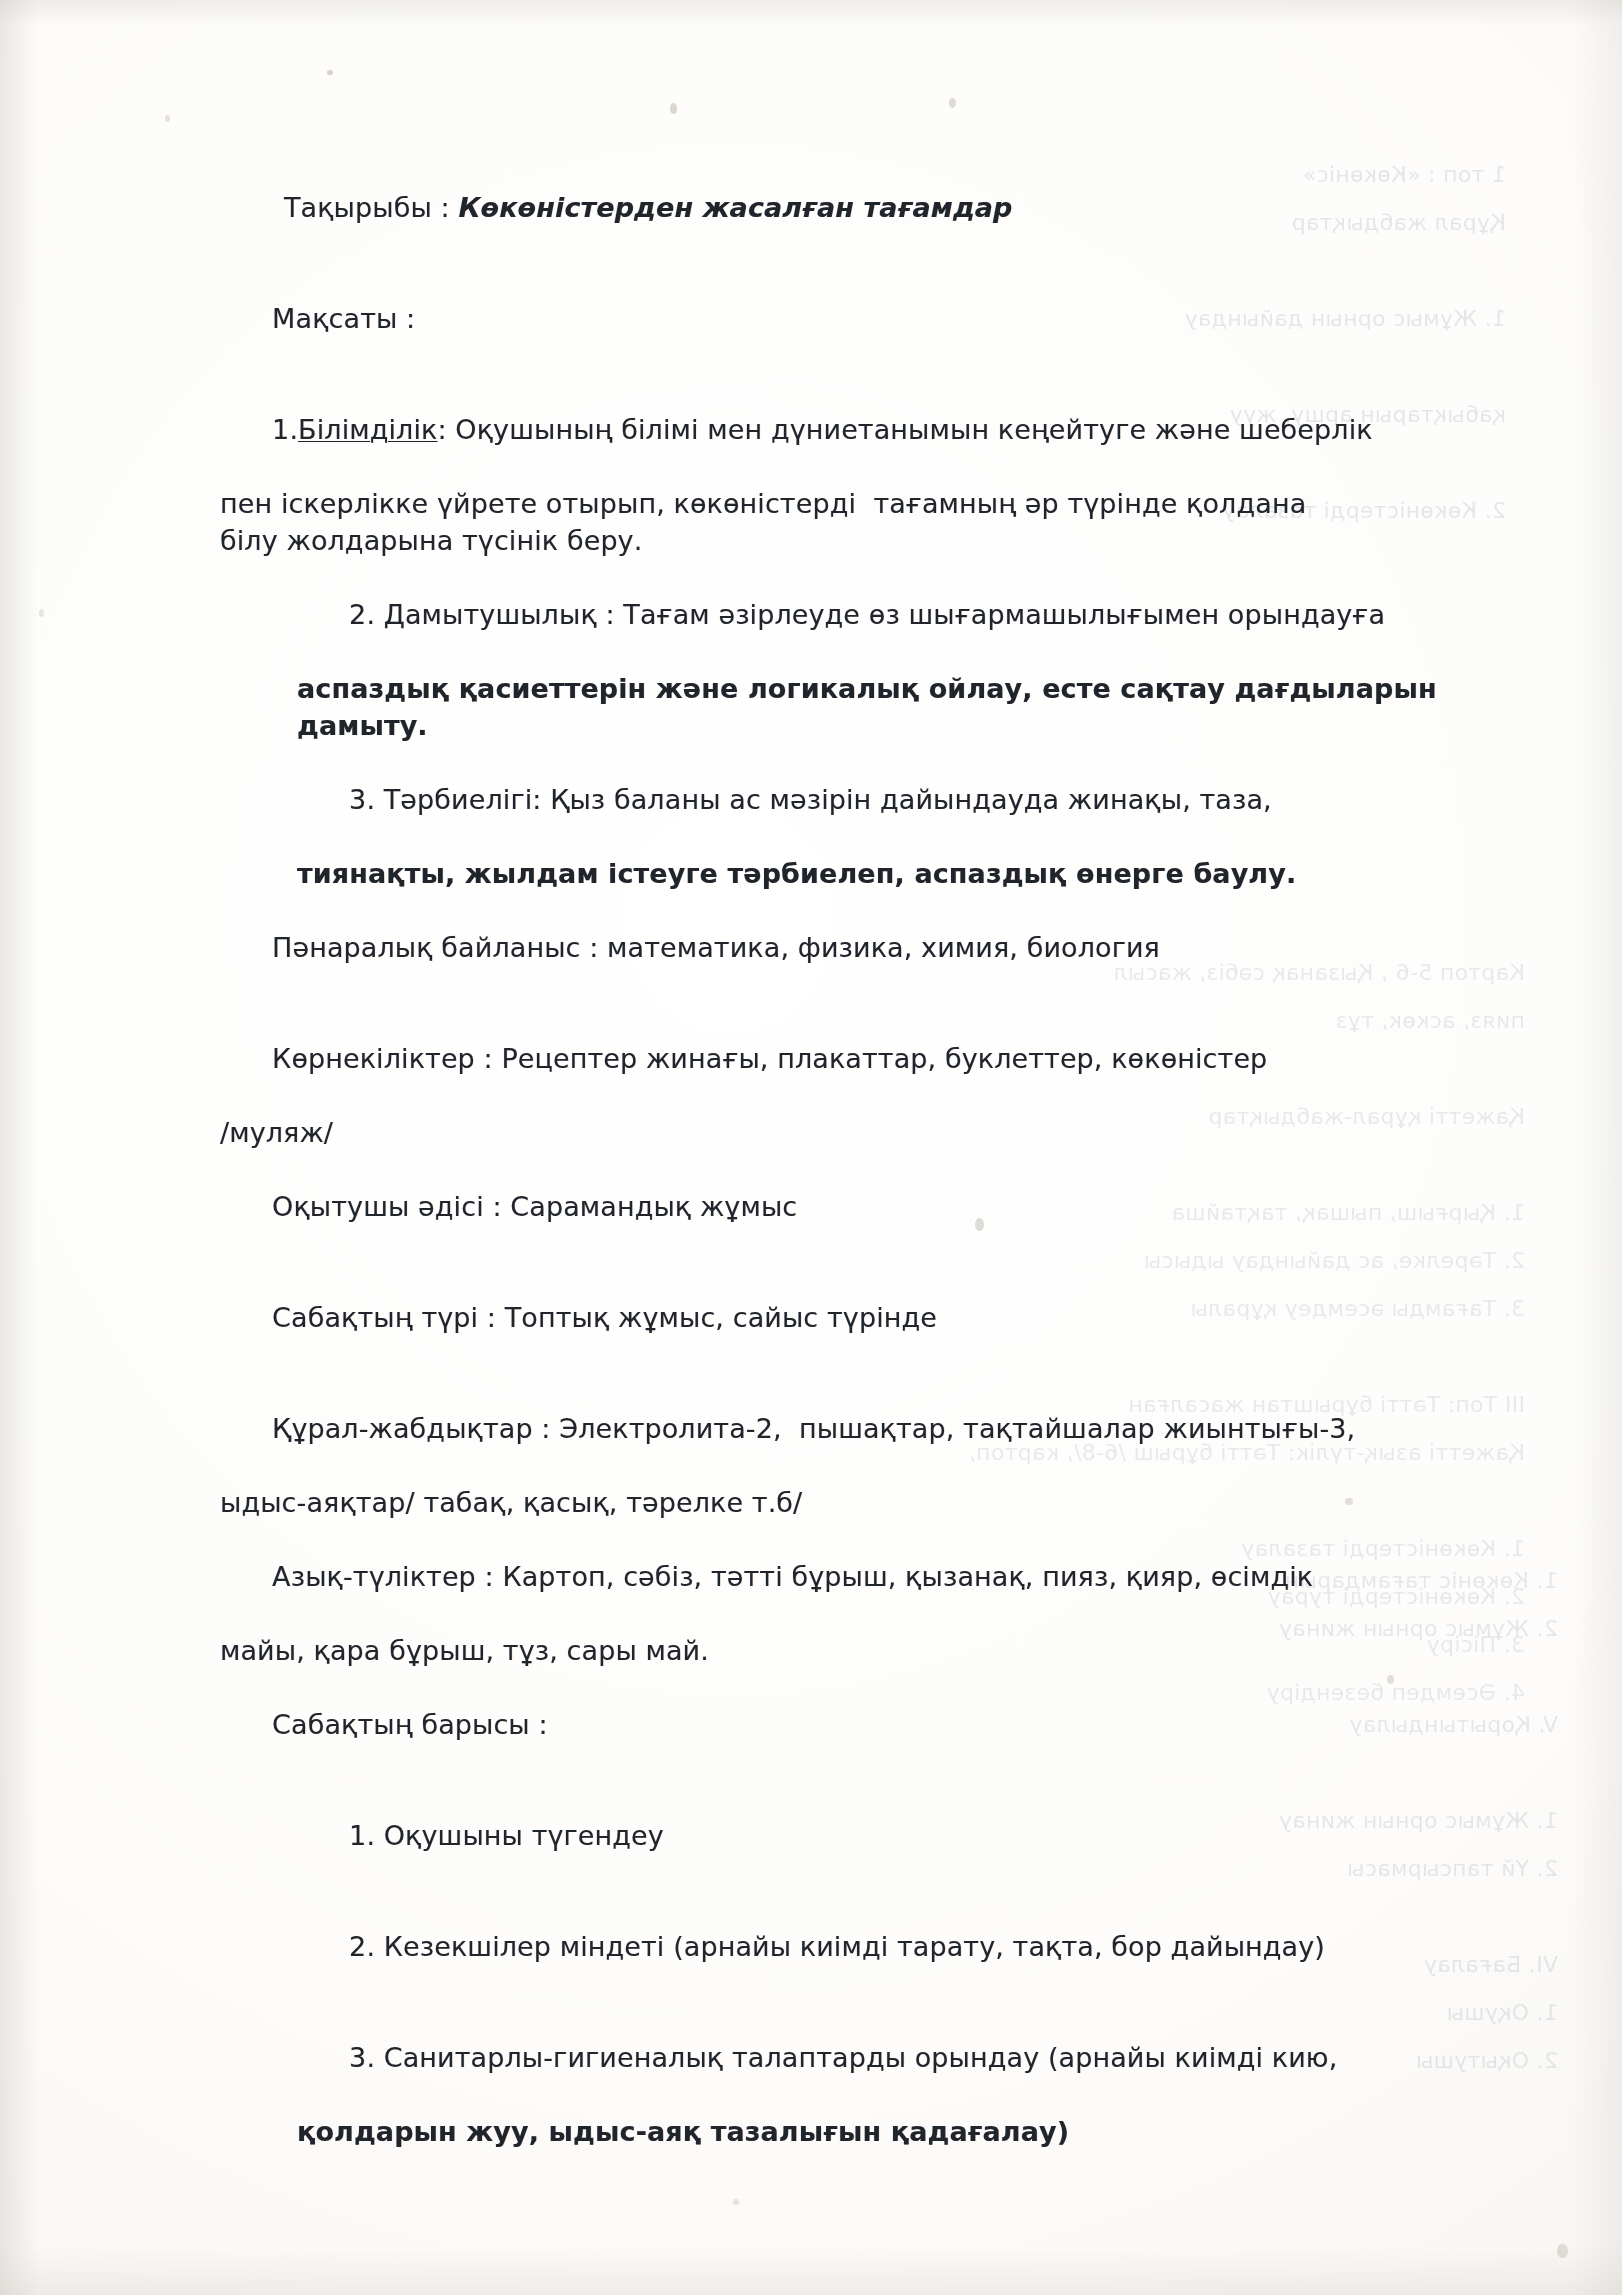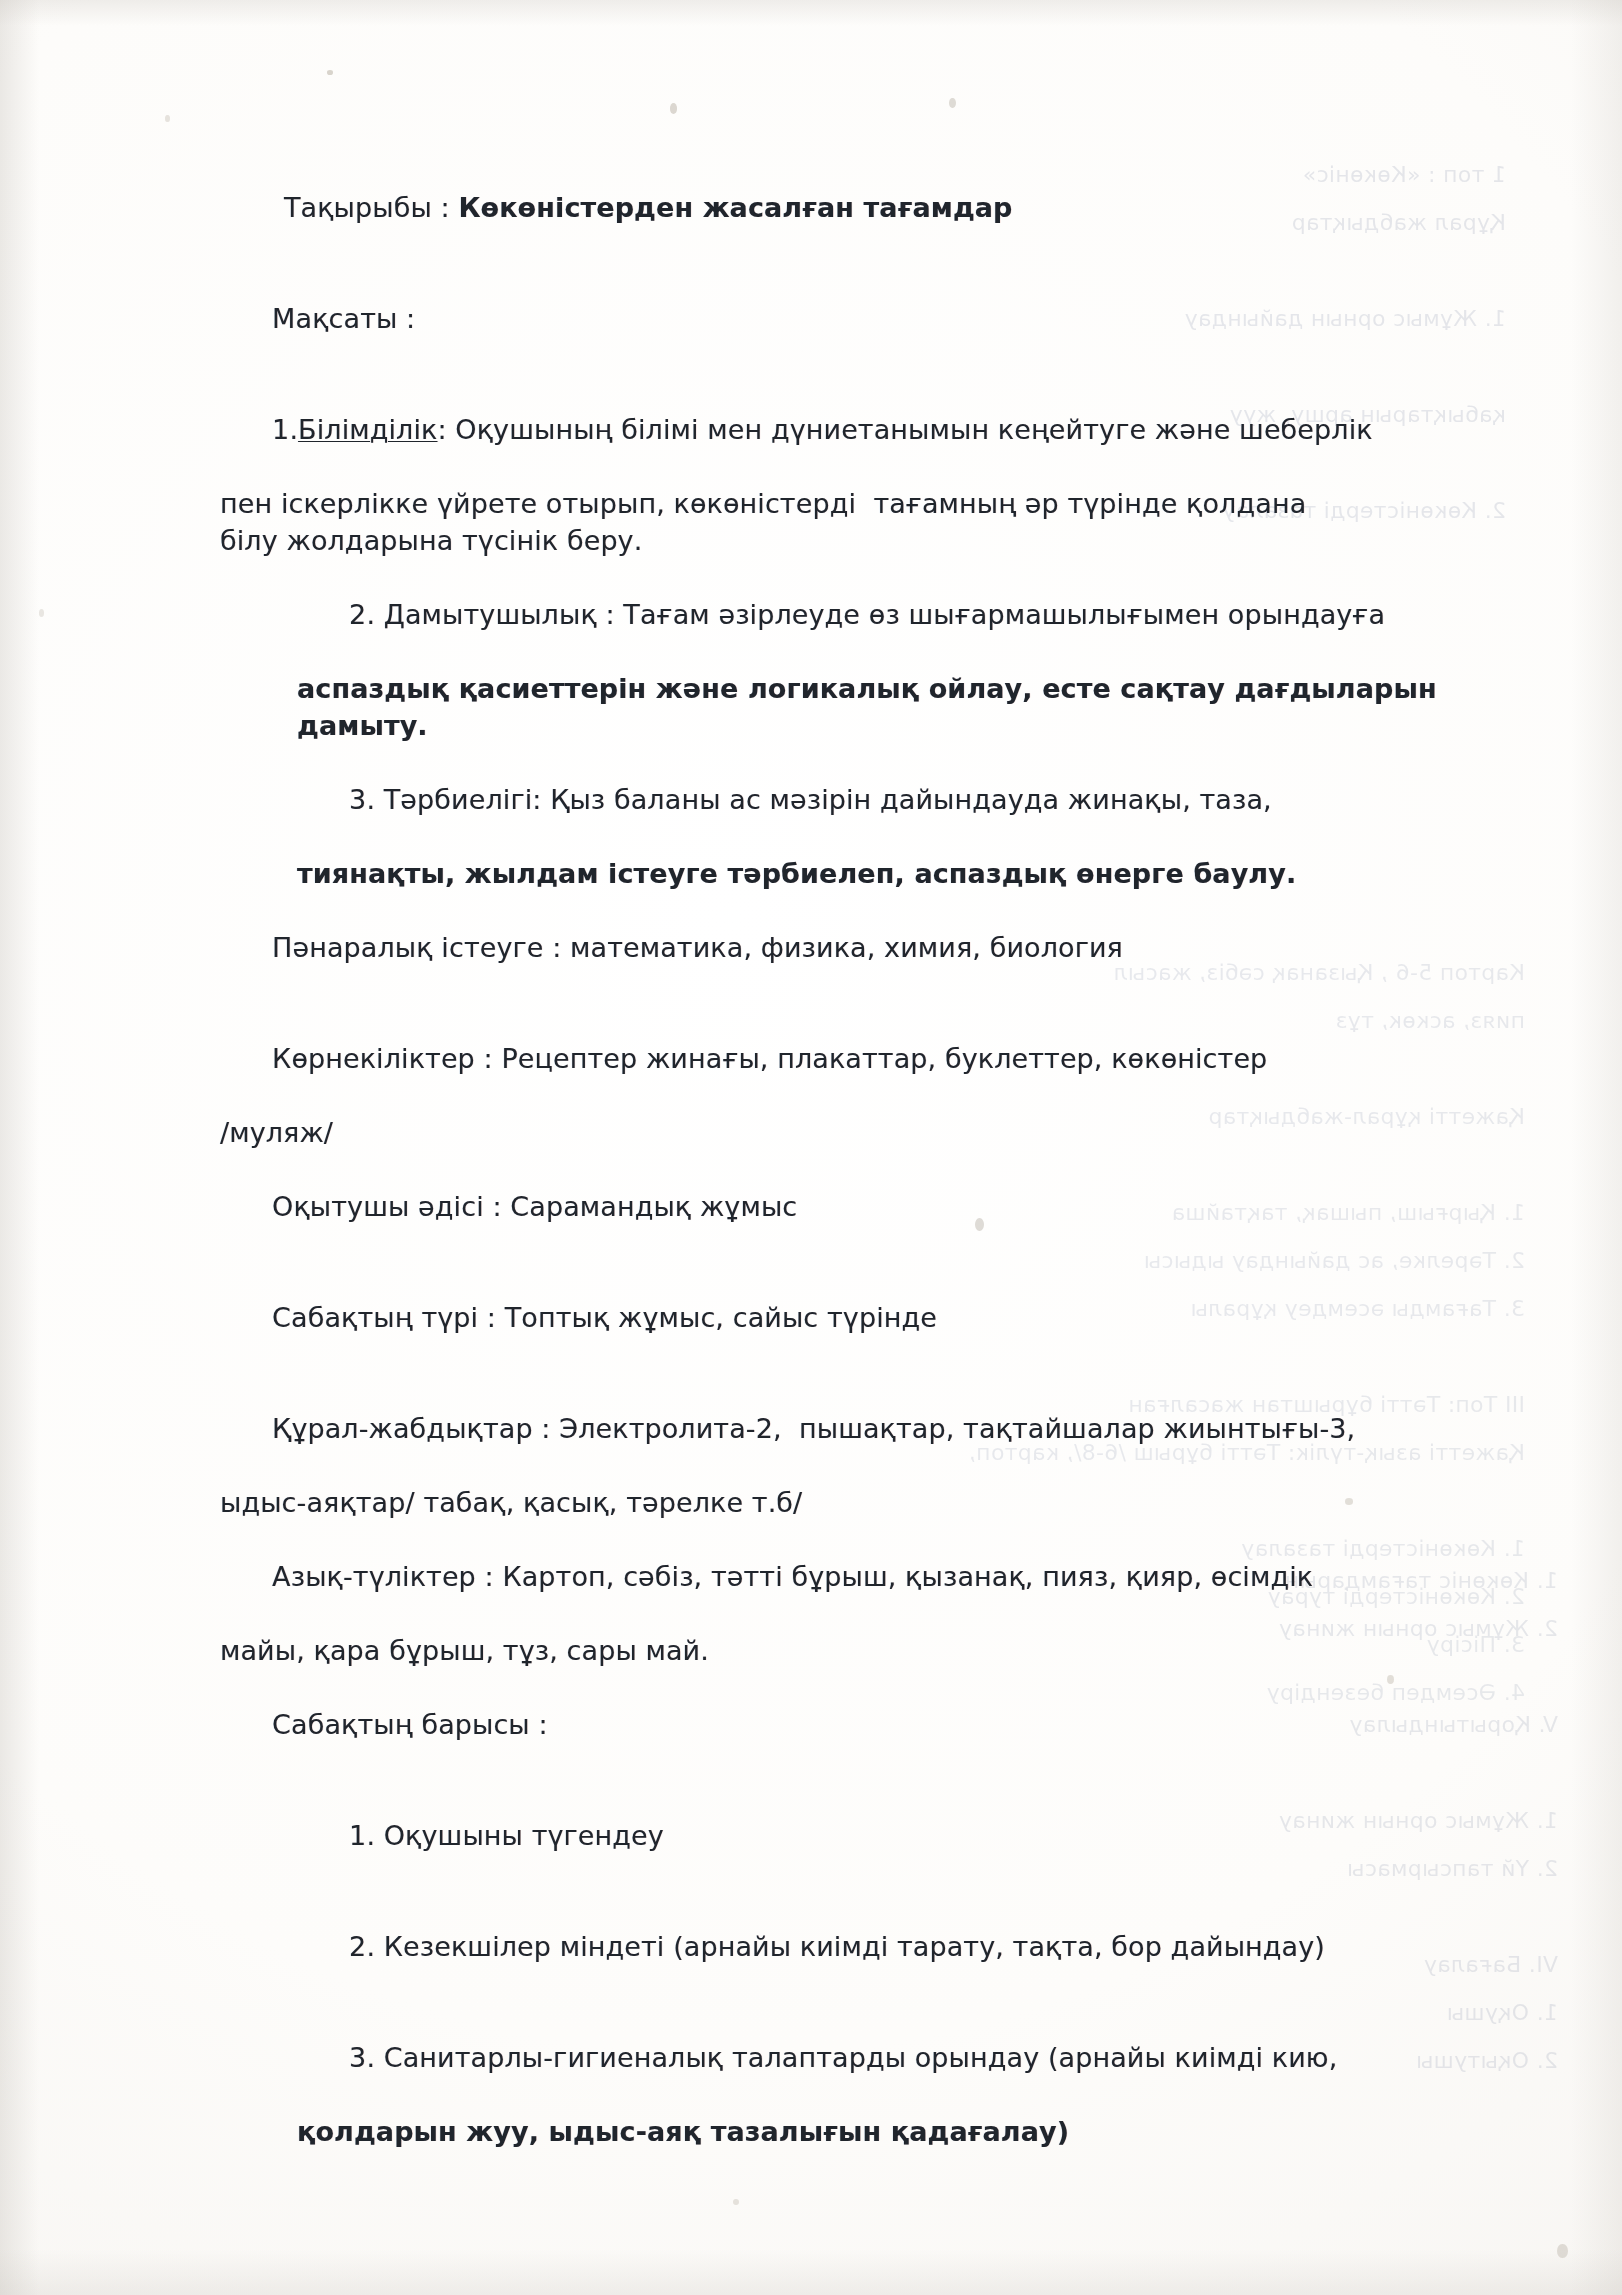--- a/index.html
+++ b/index.html
@@ -97,21 +97,21 @@
     line-height: 37px;
     letter-spacing: 0.1px;
   }
 
   .line {
     white-space: pre-wrap;
     text-shadow: 0.5px 0 0 rgba(160,40,25,0.18), -0.5px 0 0 rgba(30,110,185,0.16);
   }
 
   .b { font-weight: normal; }
-  .bi { font-weight: bold; }
+  .bi { font-weight: bold; font-style: italic; }
   .u { text-decoration: underline; text-decoration-thickness: 1.3px; text-underline-offset: 2px; }
 
   .indent-hang {
     padding-left: 77px;
     text-indent: -39px;
   }
   .indent-cont {
     padding-left: 77px;
     font-weight: bold;
   }
@@ -192,21 +192,21 @@
     </div>
     <div class="line indent-cont">аспаздық қасиеттерін және логикалық ойлау, есте сақтау дағдыларын</div>
     <div class="line indent-cont">дамыту.</div>
 
     <div class="line indent-hang">
       <span>3.</span><span> </span><span class="b">Тәрбиелігі:</span><span> Қыз баланы ас мәзірін дайындауда жинақы, таза,</span>
     </div>
     <div class="line indent-cont">тиянақты, жылдам істеуге тәрбиелеп, аспаздық өнерге баулу.</div>
 
     <div class="line">
-      <span class="b">Пәнаралық істеуге :</span><span> математика, физика, химия, биология</span>
+      <span class="b">Пәнаралық байланыс :</span><span> математика, физика, химия, биология</span>
     </div>
 
     <div class="line">
       <span class="b">Көрнекіліктер :</span><span> Рецептер жинағы, плакаттар, буклеттер, көкөністер</span>
     </div>
     <div class="line">/муляж/</div>
 
     <div class="line">
       <span class="b">Оқытушы әдісі :</span><span> Сарамандық жұмыс</span>
     </div>

